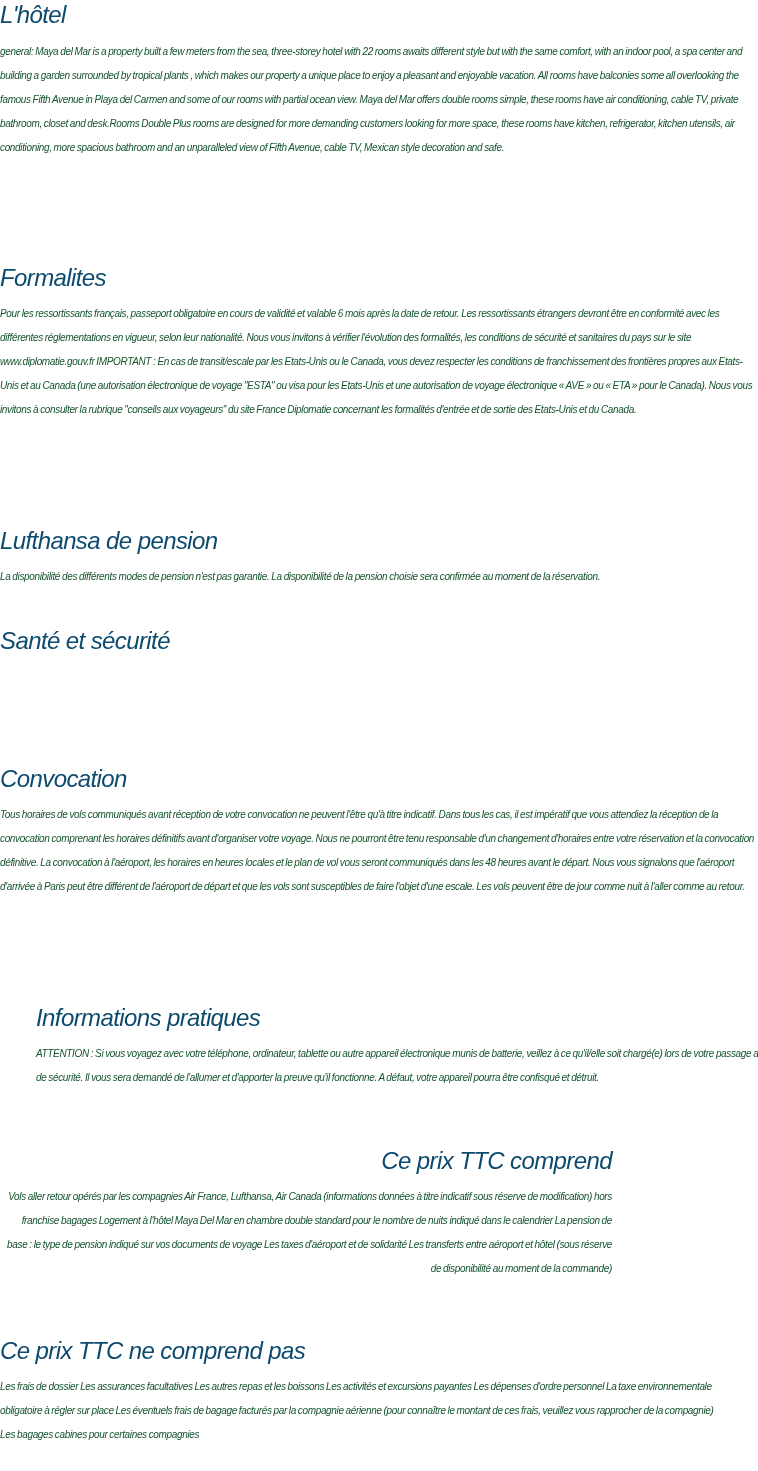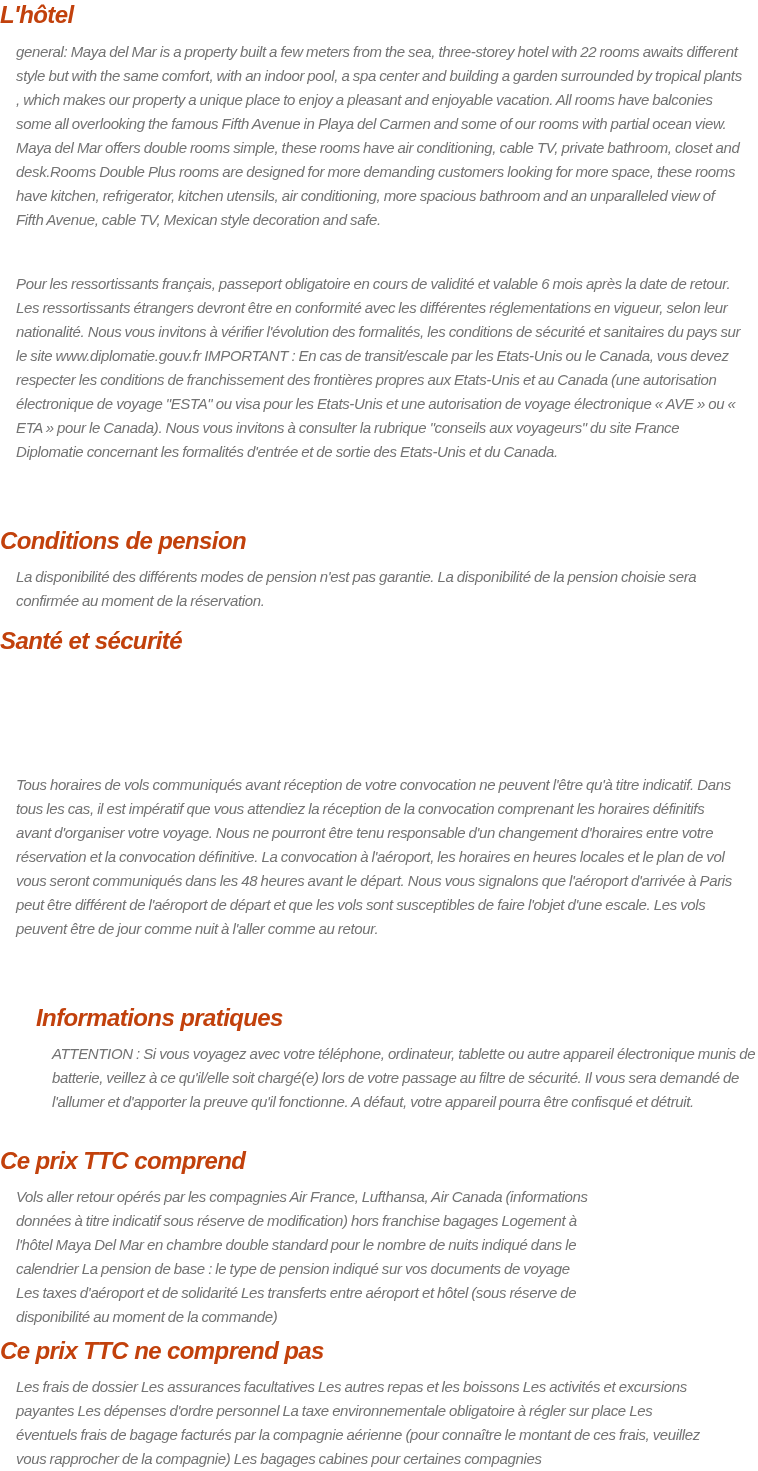--- a/index.html
+++ b/index.html
@@ -13,70 +13,72 @@
       overflow: hidden;
       font-family: "Liberation Sans", "DejaVu Sans", sans-serif;
     }
     .content {
       padding: 0;
       margin: 0;
     }
     .section h2 {
       margin: 0;
       font-size: 24px;
-      font-weight: bold;
+      font-weight: normal;
       font-style: italic;
-      color: #c2410c;
+      color: #0c4a6e;
       letter-spacing: -0.6px;
       line-height: 30px;
       height: 30px;
     }
     .section p {
-      margin: 16px;
-      font-size: 15px;
+      margin: 0;
+      font-size: 10px;
       font-style: italic;
-      color: #737373;
+      color: #14532d;
       line-height: 24px;
       letter-spacing: -0.35px;
       word-spacing: -0.5px;
     }
   </style>
 </head>
 <body>
 
 <div class="content">
 
   <div class="section" style="position:absolute; top:0; left:0; width:758px;">
     <h2>L'hôtel</h2>
     <p style="margin-top:10px;">general: Maya del Mar is a property built a few meters from the sea, three-storey hotel with 22 rooms awaits different style but with the same comfort, with an indoor pool, a spa center and building a garden surrounded by tropical plants , which makes our property a unique place to enjoy a pleasant and enjoyable vacation. All rooms have balconies some all overlooking the famous Fifth Avenue in Playa del Carmen and some of our rooms with partial ocean view. Maya del Mar offers double rooms simple, these rooms have air conditioning, cable TV, private bathroom, closet and desk.Rooms Double Plus rooms are designed for more demanding customers looking for more space, these rooms have kitchen, refrigerator, kitchen utensils, air conditioning, more spacious bathroom and an unparalleled view of Fifth Avenue, cable TV, Mexican style decoration and safe.</p>
   </div>
 
   <div class="section" style="position:absolute; top:263px; left:0; width:758px;">
+    <h2>Formalites</h2>
     <p style="margin-top:9px;">Pour les ressortissants français, passeport obligatoire en cours de validité et valable 6 mois après la date de retour. Les ressortissants étrangers devront être en conformité avec les différentes réglementations en vigueur, selon leur nationalité. Nous vous invitons à vérifier l'évolution des formalités, les conditions de sécurité et sanitaires du pays sur le site www.diplomatie.gouv.fr IMPORTANT : En cas de transit/escale par les Etats-Unis ou le Canada, vous devez respecter les conditions de franchissement des frontières propres aux Etats-Unis et au Canada (une autorisation électronique de voyage "ESTA" ou visa pour les Etats-Unis et une autorisation de voyage électronique « AVE » ou « ETA » pour le Canada). Nous vous invitons à consulter la rubrique "conseils aux voyageurs" du site France Diplomatie concernant les formalités d'entrée et de sortie des Etats-Unis et du Canada.</p>
   </div>
 
   <div class="section" style="position:absolute; top:526px; left:0; width:758px;">
-    <h2>Conditions de pension</h2>
+    <h2>Lufthansa de pension</h2>
     <p style="margin-top:9px;font-style:italic;">La disponibilité des différents modes de pension n'est pas garantie. La disponibilité de la pension choisie sera confirmée au moment de la réservation.</p>
   </div>
 
   <div class="section" style="position:absolute; top:626px; left:0; width:758px;">
     <h2>Santé et sécurité</h2>
   </div>
 
   <div class="section" style="position:absolute; top:764px; left:0; width:758px;">
+    <h2>Convocation</h2>
     <p style="margin-top:9px;">Tous horaires de vols communiqués avant réception de votre convocation ne peuvent l'être qu'à titre indicatif. Dans tous les cas, il est impératif que vous attendiez la réception de la convocation comprenant les horaires définitifs avant d'organiser votre voyage. Nous ne pourront être tenu responsable d'un changement d'horaires entre votre réservation et la convocation définitive. La convocation à l'aéroport, les horaires en heures locales et le plan de vol vous seront communiqués dans les 48 heures avant le départ. Nous vous signalons que l'aéroport d'arrivée à Paris peut être différent de l'aéroport de départ et que les vols sont susceptibles de faire l'objet d'une escale. Les vols peuvent être de jour comme nuit à l'aller comme au retour.</p>
   </div>
 
   <div class="section" style="position:absolute; top:1003px; left:0; width:758px;padding-left:36px;">
     <h2>Informations pratiques</h2>
     <p style="margin-top:9px;">ATTENTION : Si vous voyagez avec votre téléphone, ordinateur, tablette ou autre appareil électronique munis de batterie, veillez à ce qu'il/elle soit chargé(e) lors de votre passage au filtre de sécurité. Il vous sera demandé de l'allumer et d'apporter la preuve qu'il fonctionne. A défaut, votre appareil pourra être confisqué et détruit.</p>
   </div>
 
-  <div class="section" style="position:absolute; top:1146px; left:0; width:612px;">
+  <div class="section" style="position:absolute; top:1146px; left:0; width:612px;text-align:right;">
     <h2>Ce prix TTC comprend</h2>
     <p style="margin-top:9px;">Vols aller retour opérés par les compagnies Air France, Lufthansa, Air Canada (informations données à titre indicatif sous réserve de modification) hors franchise bagages Logement à l'hôtel Maya Del Mar en chambre double standard pour le nombre de nuits indiqué dans le calendrier La pension de base : le type de pension indiqué sur vos documents de voyage Les taxes d'aéroport et de solidarité Les transferts entre aéroport et hôtel (sous réserve de disponibilité au moment de la commande)</p>
   </div>
 
   <div class="section" style="position:absolute; top:1336px; left:0; width:730px;">
     <h2>Ce prix TTC ne comprend pas</h2>
     <p style="margin-top:9px;">Les frais de dossier Les assurances facultatives Les autres repas et les boissons Les activités et excursions payantes Les dépenses d'ordre personnel La taxe environnementale obligatoire à régler sur place Les éventuels frais de bagage facturés par la compagnie aérienne (pour connaître le montant de ces frais, veuillez vous rapprocher de la compagnie) Les bagages cabines pour certaines compagnies</p>
   </div>
 
 </div>

